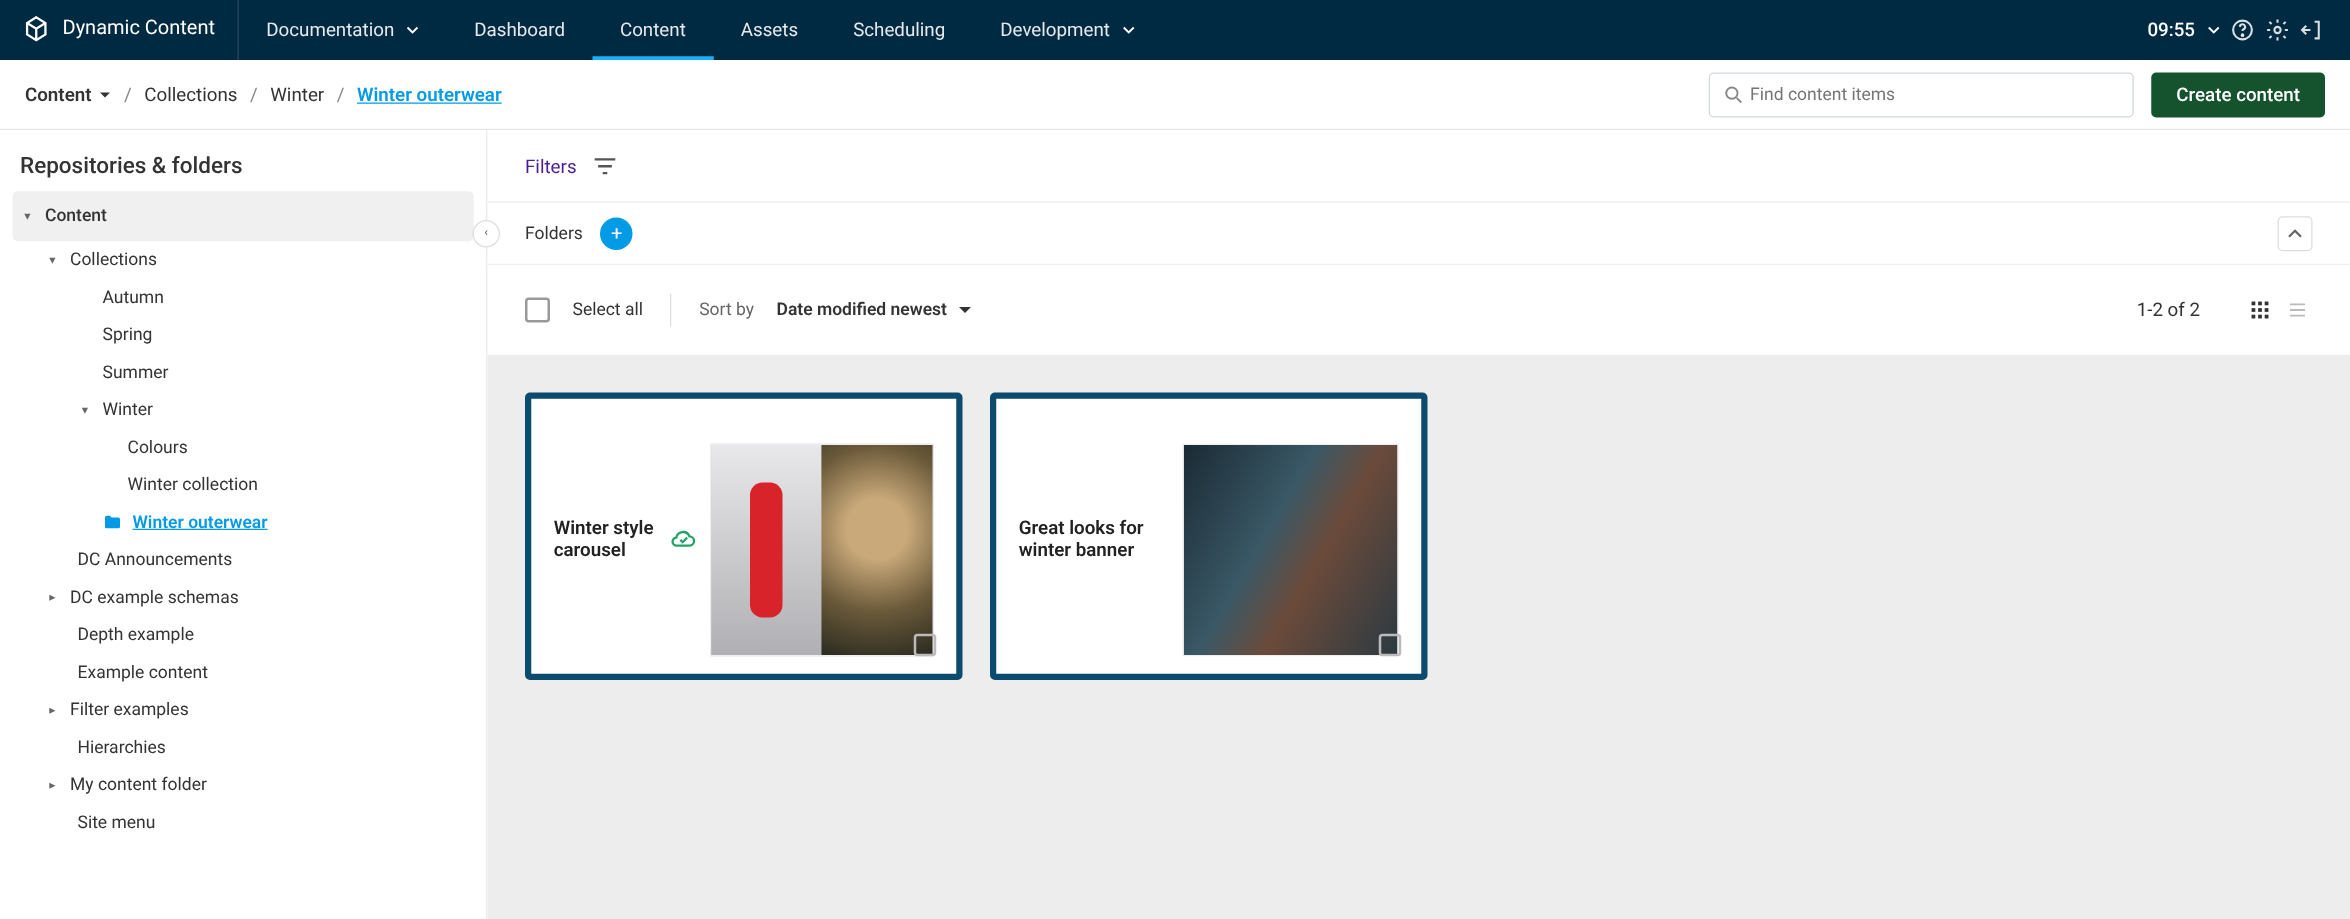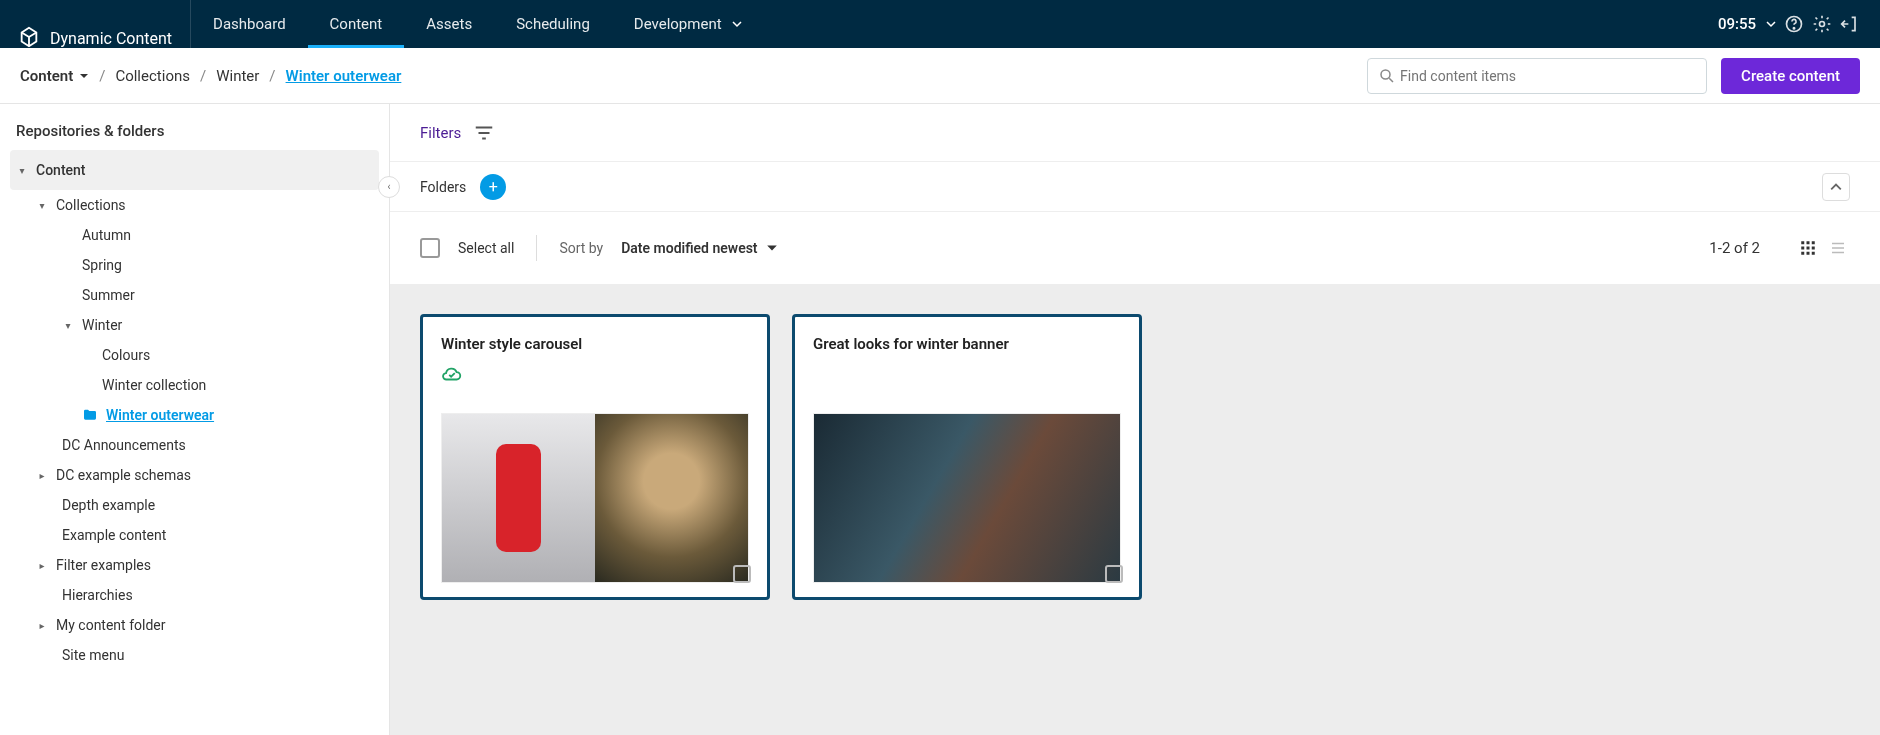--- a/index.html
+++ b/index.html
@@ -1,43 +1,43 @@
 <!DOCTYPE html>
 <html><head>
 <meta charset="utf-8">
 <style>
   * { box-sizing: border-box; margin: 0; padding: 0; font-family: -apple-system, BlinkMacSystemFont, "Segoe UI", Roboto, sans-serif; }
   body { background: #fff; color: #333; font-size: 14px; }
   .topbar { background: #002a42; color: #fff; height: 48px; display: flex; align-items: center; }
-  .brand { display: flex; align-items: flex-end; gap: 10px; padding: 0 18px; font-size: 16px; font-weight: 400; height: 100%; }
+  .brand { display: flex; align-items: flex-start; gap: 10px; padding: 12px 18px; font-size: 16px; font-weight: 400; height: 100%; }
   .brand-icon { width: 22px; height: 22px; }
   .vsep { width: 1px; height: 100%; background: rgba(255,255,255,0.15); }
   .nav { display: flex; height: 100%; }
   .nav-item { display: flex; align-items: center; padding: 0 22px; gap: 10px; font-size: 15px; color: rgba(255,255,255,0.9); position: relative; cursor: pointer; }
   .nav-item.active::after { content:''; position:absolute; left:0; right:0; bottom:0; height:3px; background:#1ab0f9; }
   .chev { width: 10px; height: 10px; display:inline-block; }
   .top-spacer { flex:1; }
   .top-right { display:flex; align-items:center; height:100%; gap:8px; padding-right:20px; }
   .time { font-size:15px; font-weight:500; display:flex; align-items:center; gap:10px;}
   .icon-btn { width:20px; height:20px; cursor:pointer; display:flex; align-items:center; justify-content:center; color:rgba(255,255,255,0.85); }
 
   .subbar { height:56px; border-bottom:1px solid #e5e5e5; display:flex; align-items:center; padding:0 20px; gap:14px; }
   .crumbs { display:flex; align-items:center; gap:10px; font-size:15px; color:#333; }
   .crumb-main { font-weight:600; display:flex; align-items:center; gap:6px; cursor:pointer; }
   .crumb-sep { color:#888; }
   .crumb-link { color:#333; text-decoration:none; cursor:pointer; }
   .crumb-active { color:#039be5; font-weight:600; text-decoration:underline; }
   .sub-spacer { flex:1; }
   .search { display:flex; align-items:center; border:1px solid #cfd8dc; border-radius:4px; height:36px; width:340px; padding:0 10px; gap:4px; color:#777; }
   .search input { border:none; outline:none; flex:1; font-size:14px; color:#333; background:transparent; }
-  .create-btn { background:#6d28d9; color:#fff; border:none; border-radius:4px; height:36px; padding:0 20px; font-size:15px; font-weight:500; cursor:pointer; }
+  .create-btn { background:#14532d; color:#fff; border:none; border-radius:4px; height:36px; padding:0 20px; font-size:15px; font-weight:500; cursor:pointer; }
 
   .body { display:flex; height:calc(100vh - 104px); min-height:640px; }
   .sidebar { width:390px; border-right:1px solid #e5e5e5; padding:14px 10px; overflow:auto; }
-  .sidebar h3 { font-size:15px; font-weight:500; color:#333; padding:4px 6px 10px; }
+  .sidebar h3 { font-size:18px; font-weight:500; color:#333; padding:4px 6px 10px; }
   .tree-item { display:flex; align-items:center; height:30px; padding:0 6px; border-radius:4px; gap:8px; cursor:pointer; font-size:14px; color:#333; }
   .tree-item.root { background:#f0f0f0; font-weight:500; height:40px; }
   .tree-item.selected span { color:#039be5; font-weight:600; text-decoration:underline; }
   .indent1 { padding-left:26px; }
   .indent2 { padding-left:52px; }
   .indent3 { padding-left:72px; }
   .indent4 { padding-left:92px; }
   .caret { width:12px; display:inline-flex; justify-content:center; color:#666; font-size:10px; }
   .folder-icon { width:16px; height:16px; fill:#039be5; }
 
@@ -53,21 +53,21 @@
   .chk { width:20px; height:20px; border:2px solid #999; border-radius:3px; }
   .vdiv { width:1px; height:26px; background:#ddd; margin:0 4px;}
   .sort-label { color:#666; }
   .sort-val { font-weight:600; display:flex; align-items:center; gap:8px;}
   .count { margin-left:auto; color:#333; font-size:15px;}
   .view-toggle { display:flex; gap:6px; margin-left:18px;}
   .vt-btn { width:24px; height:24px; display:flex; align-items:center; justify-content:center; cursor:pointer; color:#333;}
   .vt-btn.inactive { color:#bbb; }
 
   .content-area { flex:1; background:#ededed; padding:30px; display:flex; gap:22px; align-items:flex-start; }
-  .card { width:350px; background:#fff; border-radius:4px; border:3px solid #0c4a6e; padding:18px 18px 14px; display:flex; flex-direction:column; gap:10px; position:relative;}
+  .card { width:350px; background:#fff; border-radius:4px; border:5px solid #0c4a6e; padding:18px 18px 14px; display:flex; flex-direction:row; gap:10px; position:relative;align-items:center;}
   .card h4 { font-size:15px; font-weight:600; color:#222;}
   .cloud { color:#21a366; }
   .thumb { width:100%; height:170px; background:#ccd; border:1px solid #eee; margin-top:18px; display:flex; }
   .thumb.single { background: linear-gradient(120deg,#1a2a34,#3a5866 40%,#6b4a3a 60%,#2b3a42); }
   .thumb .half { flex:1; }
   .thumb .half.a { background: linear-gradient(#e8e8ea,#b0b0b4); position:relative;}
   .thumb .half.a::after{content:'';position:absolute;left:35%;top:18%;width:30%;height:64%;background:#d8232a;border-radius:10px;}
   .thumb .half.b { background: radial-gradient(circle at 50% 40%, #c9a97a 22%, #6b5a3a 60%, #2a2a20);}
   .card-chk { position:absolute; right:16px; bottom:14px; width:18px; height:18px; border:2px solid #bbb; border-radius:3px;}
   svg { display:block; }
@@ -78,20 +78,26 @@
 <div class="topbar">
   <div class="brand">
     <svg class="brand-icon" viewBox="0 0 24 24" fill="none" stroke="#fff" stroke-width="2">
         <path d="M12 2 L4 7 L4 17 L12 22 L20 17 L20 7 Z"></path>
         <path d="M4 7 L12 12 L20 7 M12 12 L12 22"></path>
       </svg>
     <span>Dynamic Content</span>
   </div>
   <div class="vsep"></div>
   <div class="nav">
+    <div class="nav-item">
+      <span>Documentation</span>
+      <svg class="chev" viewBox="0 0 10 10">
+          <path d="M1 3 L5 7 L9 3" stroke="#fff" stroke-width="1.5" fill="none"></path>
+        </svg>
+    </div>
     <div class="nav-item">
         <span>Dashboard</span>
       </div>
     <div class="nav-item active">
         <span>Content</span>
       </div>
     <div class="nav-item">
         <span>Assets</span>
       </div>
     <div class="nav-item">

